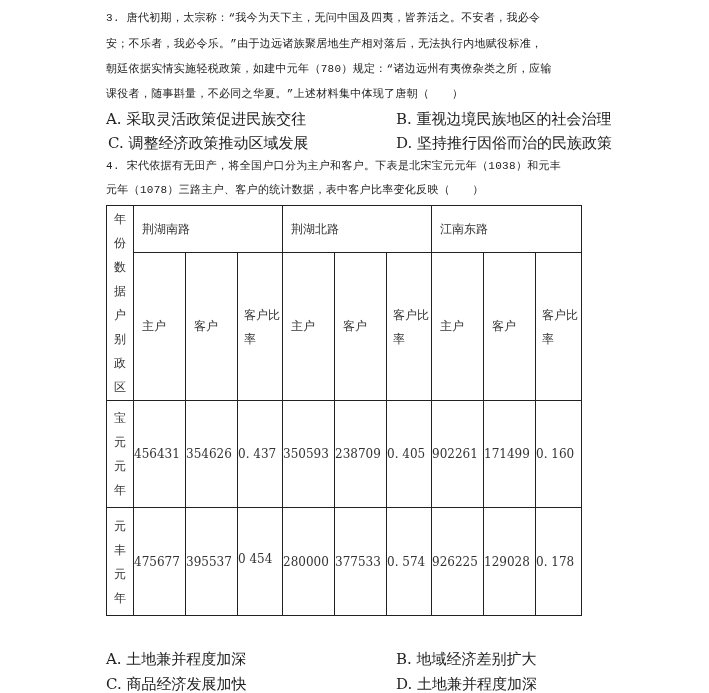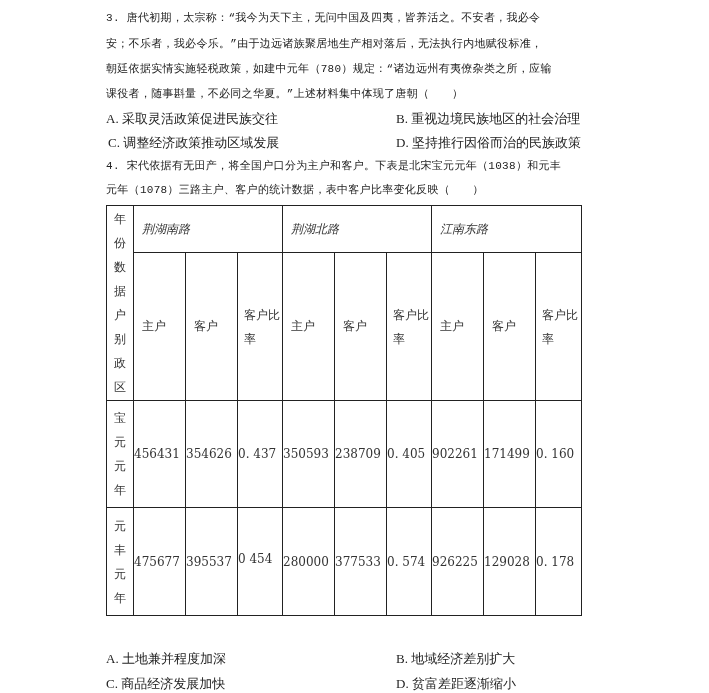--- a/index.html
+++ b/index.html
@@ -1,26 +1,26 @@
 <!DOCTYPE html>
 <html><head>
 <meta charset="utf-8">
 <style>
   html, body { margin: 0; padding: 0; background: #ffffff; }
   body { width: 709px; height: 693px; position: relative; overflow: hidden;
          font-family: "DejaVu Serif", "Liberation Serif", serif; color: #222; }
   .line { position: absolute; left: 106px; font-size: 11px; white-space: nowrap; letter-spacing: 0.3px; font-family: Liberation Mono, monospace; }
-  .opt { position: absolute; font-size: 13px; white-space: nowrap; font-family: Liberation Serif, serif; }
+  .opt { position: absolute; font-size: 15px; white-space: nowrap; }
   table { position: absolute; left: 106px; top: 205px; border-collapse: collapse;
           font-size: 12px; color: #333; }
   td { border: 1px solid #222; padding: 0; vertical-align: middle; }
   table { border: 1.5px solid #111; }
   .vert { width: 26px; text-align: center; line-height: 24px; font-size: 12px; }
   .vert span { display: block; }
-  .hdr { padding-left: 8px; font-style: italic; }
+  .hdr { padding-left: 8px; }
   .num { }
   .sub { padding-left: 8px; }
 </style>
 </head>
 <body>
 
 <div>
   <div class="line" style="top:10px">3. 唐代初期，太宗称：“我今为天下主，无问中国及四夷，皆养活之。不安者，我必令</div>
   <div class="line" style="top:36px">安；不乐者，我必令乐。”由于边远诸族聚居地生产相对落后，无法执行内地赋役标准，</div>
   <div class="line" style="top:61px">朝廷依据实情实施轻税政策，如建中元年（780）规定：“诸边远州有夷僚杂类之所，应输</div>
@@ -108,14 +108,14 @@
       <td class="num">926225</td>
       <td class="num">129028</td>
       <td class="num">0. 178</td>
     </tr>
   </tbody>
     </table>
 
   <div class="opt" style="left:106px;top:650px">A. 土地兼并程度加深</div>
   <div class="opt" style="left:396px;top:650px">B. 地域经济差别扩大</div>
   <div class="opt" style="left:106px;top:675px">C. 商品经济发展加快</div>
-  <div class="opt" style="left:396px;top:675px">D. 贫富差距逐渐缩小</div>
+  <div class="opt" style="left:396px;top:675px">D. 土地兼并程度加深</div>
 </div>
 
 </body></html>

